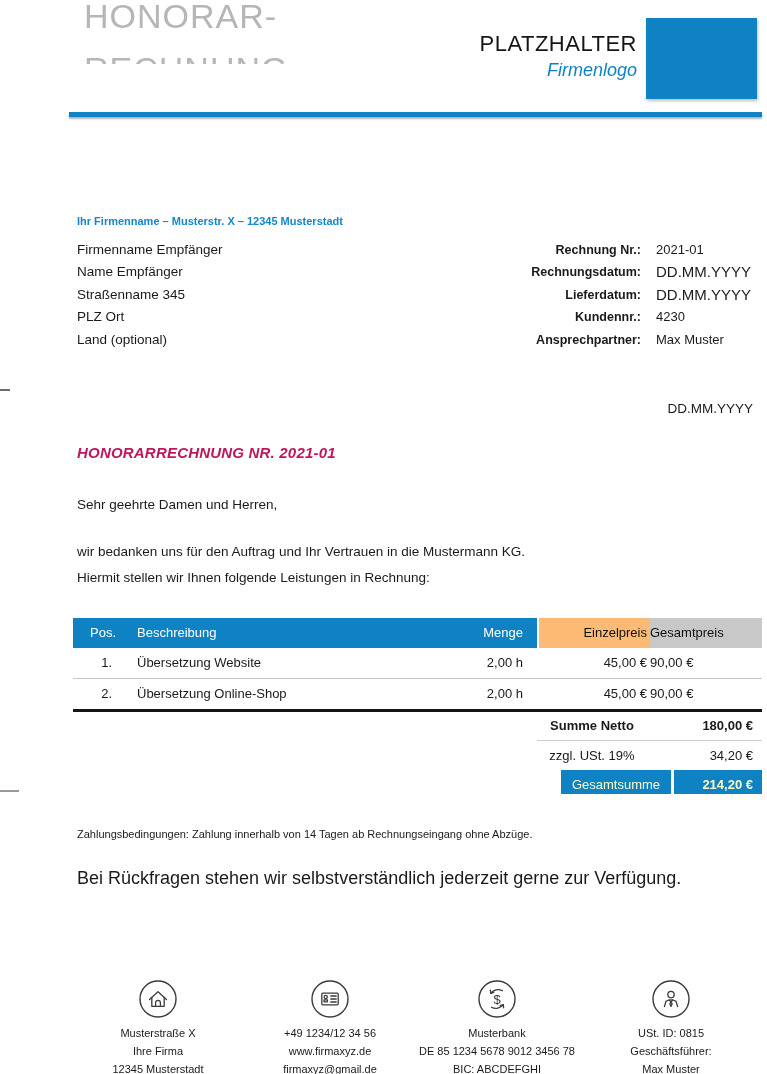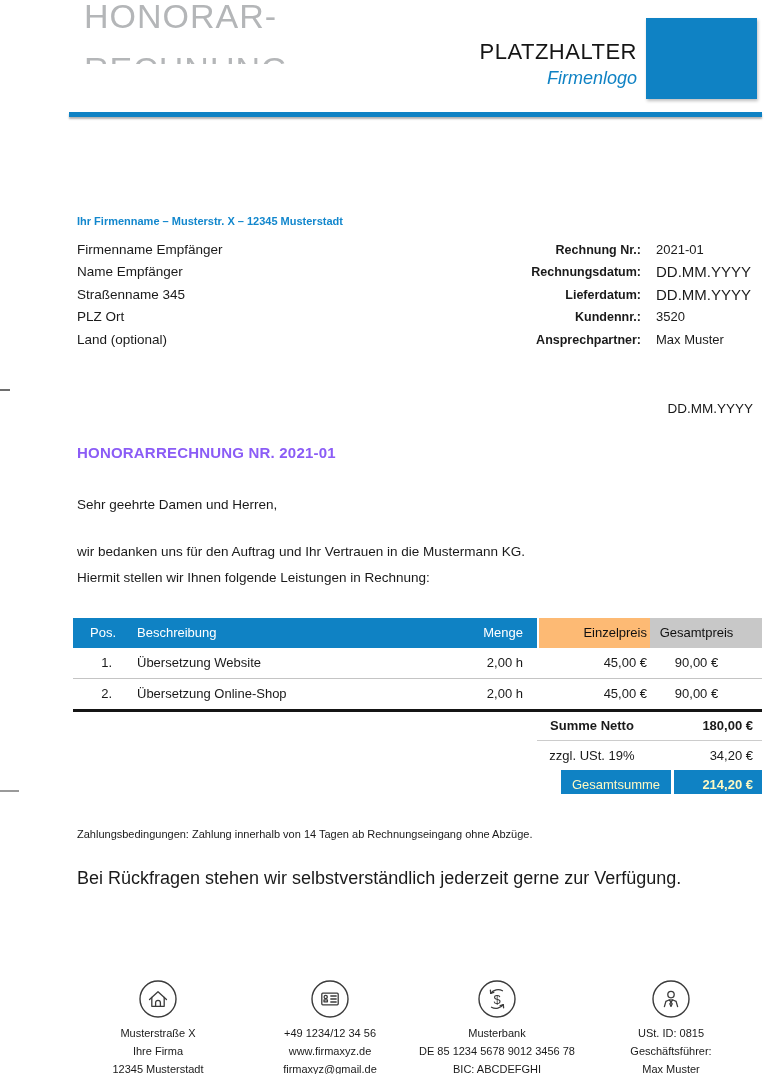--- a/index.html
+++ b/index.html
@@ -6,54 +6,54 @@
   .page{position:relative;width:767px;height:1074px;background:#ffffff;overflow:hidden;
         font-family:"Liberation Sans",sans-serif;color:#1a1a1a;}
   .abs{position:absolute;}
 
   
   .watermark{left:84px;top:-10px;height:74px;overflow:hidden;font-size:34px;line-height:53px;
              letter-spacing:1px;color:#b4b6b8;font-weight:400;white-space:nowrap;}
 
   
   .logo-text{right:130px;top:31px;text-align:right;}
-  .logo-name{font-size:22px;letter-spacing:.5px;color:#151515;font-weight:500;margin-top:8px;}
+  .logo-name{font-size:22px;letter-spacing:.5px;color:#151515;font-weight:500;}
   .logo-sub{font-size:18px;font-style:italic;color:#0f82c4;font-weight:500;margin-top:3px;}
   .logo-rect{left:646px;top:18px;width:111px;height:81px;background:#0f82c4;
              box-shadow:1px 2px 3px rgba(0,0,0,.25);}
   .top-rule{left:69px;top:112px;width:693px;height:5px;background:#0f82c4;
             box-shadow:0 2px 2px rgba(0,0,0,.3);}
 
   .fold-1{left:0;top:389px;width:10px;height:2px;background:#6e6e6e;}
   .fold-2{left:0;top:790px;width:19px;height:2px;background:#9a9a9a;}
 
   .sender{left:77px;top:215px;font-size:11px;font-weight:bold;color:#1287cd;}
   .recipient{left:77px;top:239px;font-size:13.5px;line-height:22.4px;}
 
   .meta{left:420px;top:239px;width:342px;line-height:22.4px;}
   .meta-row{display:flex;}
   .meta-label{width:221px;text-align:right;font-weight:bold;font-size:12.5px;}
   .meta-value{margin-left:15px;flex:1;font-size:13px;}
   .meta-value.big{font-size:15px;}
 
   .date{right:14px;top:401px;font-size:13.5px;}
-  .heading{left:77px;top:444px;font-size:15px;font-weight:bold;color:#8b5cf6;letter-spacing:.2px;}
+  .heading{left:77px;top:444px;font-size:15px;font-weight:bold;color:#be185d;letter-spacing:.2px;font-style:italic;}
   .salutation{left:77px;top:497px;font-size:13.5px;}
   .intro1{left:77px;top:544px;font-size:13.5px;}
   .intro2{left:77px;top:570px;font-size:13.5px;}
 
   
   .table{left:73px;top:618px;width:689px;font-size:13px;}
   .thead,.trow{display:flex;height:30px;line-height:30px;}
   .thead > div,.trow > div{box-sizing:border-box;}
   .c-pos{width:46px;}
   .c-desc{width:311px;padding-left:18px;}
   .c-qty{width:107px;text-align:right;padding-right:14px;}
   .c-unit{width:113px;text-align:right;padding-right:3px;}
-  .c-total{width:112px;text-align:center;padding-right:19px;}
+  .c-total{width:112px;text-align:left;padding-right:19px;}
   .thead .c-pos{background:#0f82c4;color:#ffffff;padding-left:17px;}
   .thead .c-desc,.thead .c-qty{background:#0f82c4;color:#fff;}
   .thead .c-unit{background:#fdba74;color:#111;border-left:2px solid #fff;}
   .thead .c-total{background:#c8c8c8;color:#111;}
   .trow .c-pos{text-align:right;padding-right:7px;}
   .trow{background:#fff;}
   .row-sep{height:1px;background:#c4c4c4;}
   .blackline{height:3px;background:#151515;}
 
   
@@ -118,21 +118,21 @@
     <div class="meta-row">
       <div class="meta-label">Rechnungsdatum:</div>
       <div class="meta-value big">DD.MM.YYYY</div>
     </div>
     <div class="meta-row">
       <div class="meta-label">Lieferdatum:</div>
       <div class="meta-value big">DD.MM.YYYY</div>
     </div>
     <div class="meta-row">
       <div class="meta-label">Kundennr.:</div>
-      <div class="meta-value">3520</div>
+      <div class="meta-value">4230</div>
     </div>
     <div class="meta-row">
       <div class="meta-label">Ansprechpartner:</div>
       <div class="meta-value">Max Muster</div>
     </div>
   </div>
 
   <div class="abs date">DD.MM.YYYY</div>
   <div class="abs heading">HONORARRECHNUNG NR. 2021-01</div>
   <div class="abs salutation">Sehr geehrte Damen und Herren,</div>

